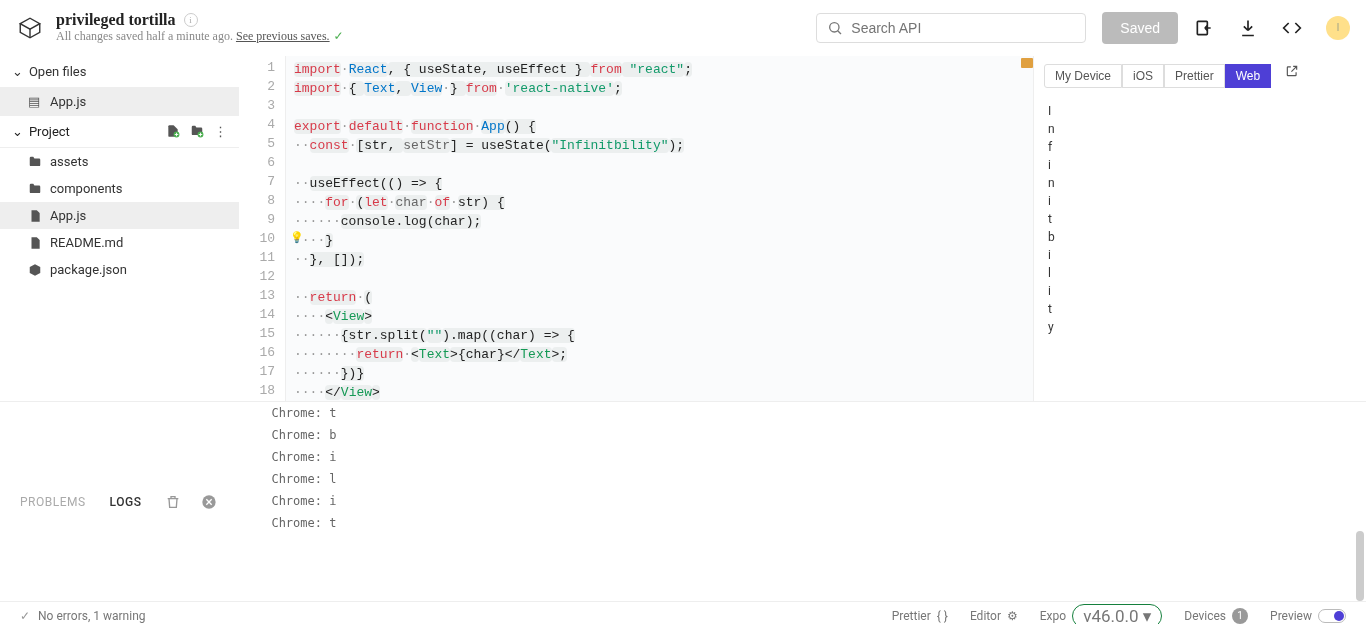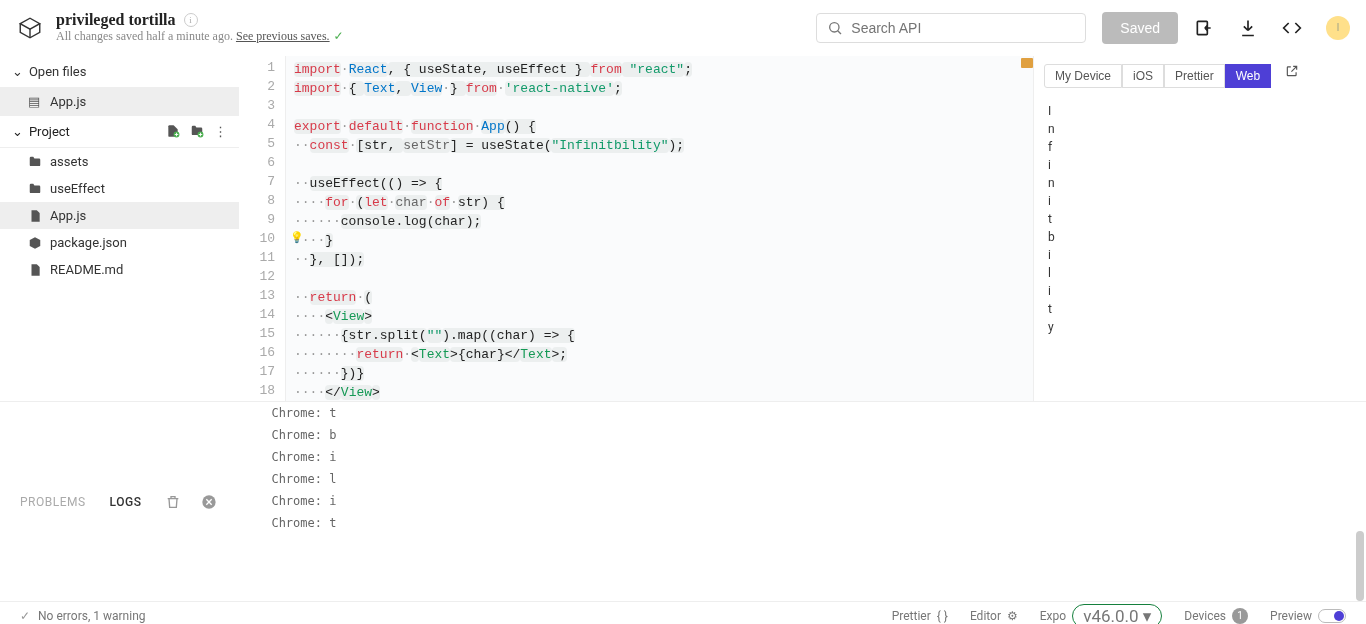--- a/index.html
+++ b/index.html
@@ -166,45 +166,45 @@
             </svg>
           </span>
           <span>assets</span>
         </div>
         <div class="project-item">
           <span class="file-icon">
             <svg width="14" height="14" viewBox="0 0 24 24" fill="#555">
               <path d="M3 5a2 2 0 012-2h4l2 3h8a2 2 0 012 2v9a2 2 0 01-2 2H5a2 2 0 01-2-2V5z"></path>
             </svg>
           </span>
-          <span>useEffect</span>
+          <span>components</span>
         </div>
         <div class="project-item active">
           <span class="file-icon">
             <svg width="14" height="14" viewBox="0 0 24 24" fill="#555">
               <path d="M6 2h9l5 5v15H6V2z"></path>
             </svg>
           </span>
           <span>App.js</span>
         </div>
         <div class="project-item">
           <span class="file-icon">
             <svg width="14" height="14" viewBox="0 0 24 24" fill="#555">
+              <path d="M6 2h9l5 5v15H6V2z"></path>
+            </svg>
+          </span>
+          <span>README.md</span>
+        </div>
+        <div class="project-item">
+          <span class="file-icon">
+            <svg width="14" height="14" viewBox="0 0 24 24" fill="#555">
               <path d="M12 2l9 5v10l-9 5-9-5V7l9-5z"></path>
             </svg>
           </span>
           <span>package.json</span>
-        </div>
-        <div class="project-item">
-          <span class="file-icon">
-            <svg width="14" height="14" viewBox="0 0 24 24" fill="#555">
-              <path d="M6 2h9l5 5v15H6V2z"></path>
-            </svg>
-          </span>
-          <span>README.md</span>
         </div>
       </div>
   </div>
 
   <div class="editor">
     <div class="gutter" id="gutter">
         <div>1</div>
         <div>2</div>
         <div>3</div>
         <div>4</div>

